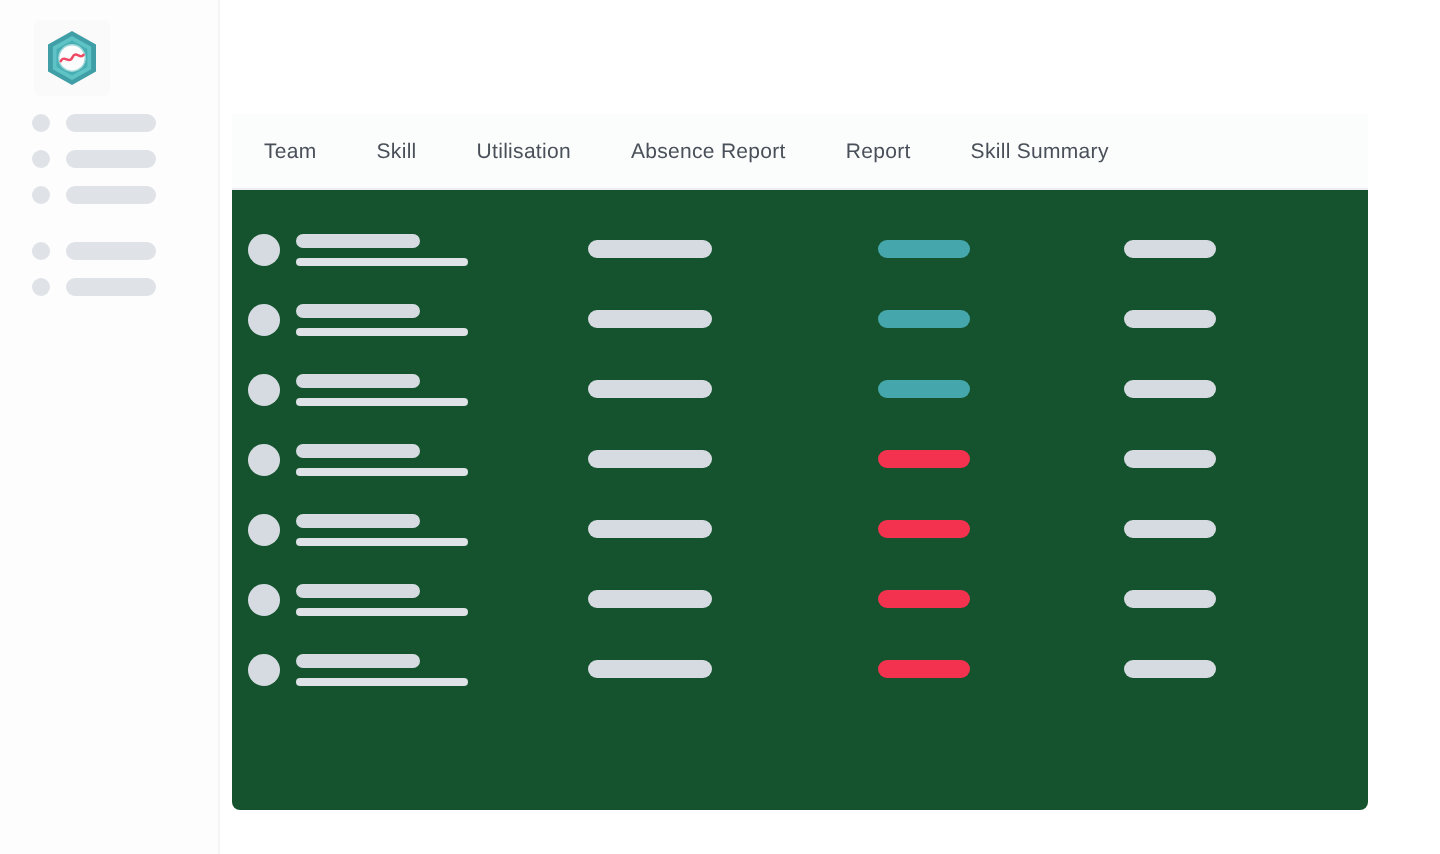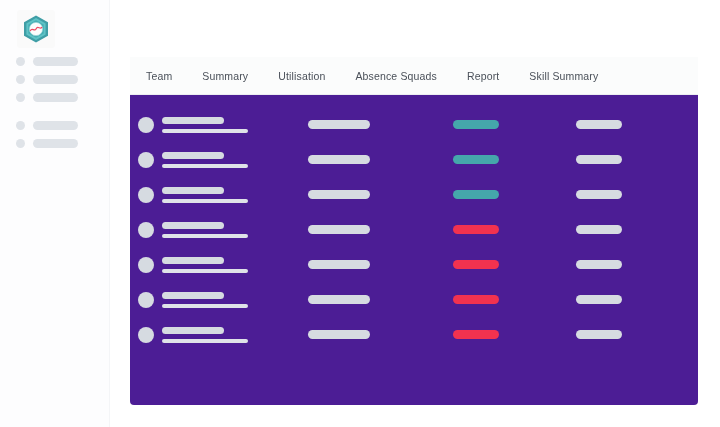--- a/index.html
+++ b/index.html
@@ -99,25 +99,25 @@
     font-family: "Liberation Sans", sans-serif;
     font-size: 11px;
     color: #5e6470;
     outline: none;
   }
   #search-input::placeholder { color: #a8aeb8; }
 
   
   #content-card {
     position: absolute;
-    left: 20px;
+    left: 6px;
     top: 57px;
     width: 568px;
     height: 348px;
-    background: #4c1d95;
+    background: #14532d;
     border-radius: 4px;
   }
 
   #tabs {
     position: relative;
     height: 38px;
     display: flex;
     align-items: center;
     padding-left: 16px;
     border-bottom: 1px solid #eceef1;
@@ -256,23 +256,23 @@
 
   </aside>
 
   <main id="main">
 
 
     <section id="content-card">
 
       <div id="tabs">
         <div class="tab">Team</div>
-        <div class="tab">Summary</div>
+        <div class="tab">Skill</div>
         <div class="tab">Utilisation</div>
-        <div class="tab">Absence Squads</div>
+        <div class="tab">Absence Report</div>
         <div class="tab">Report</div>
         <div class="tab">Skill Summary</div>
       </div>
 
       <div id="table-body">
           <div class="sk-row">
             <div class="cell-person">
               <span class="sk-avatar"></span>
               <span class="sk-lines">
                 <span class="sk-line-top"></span>

